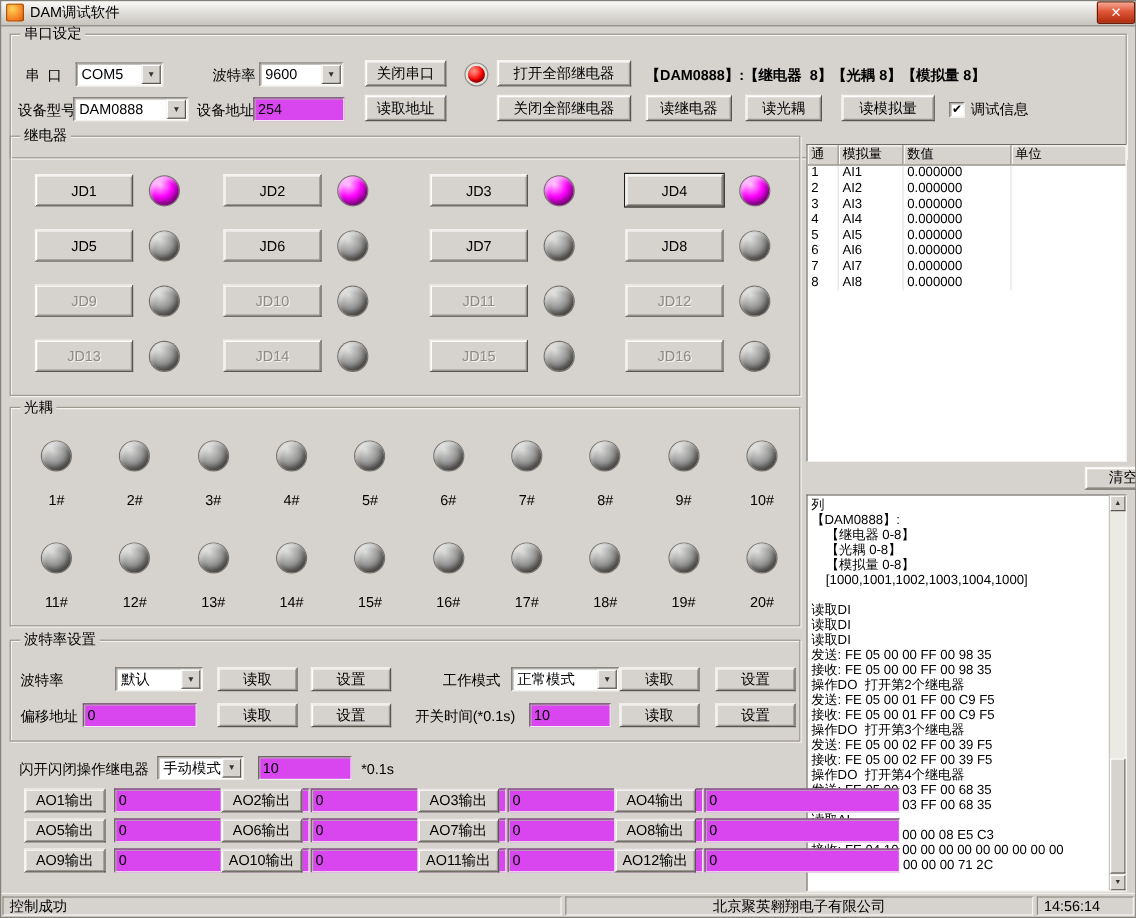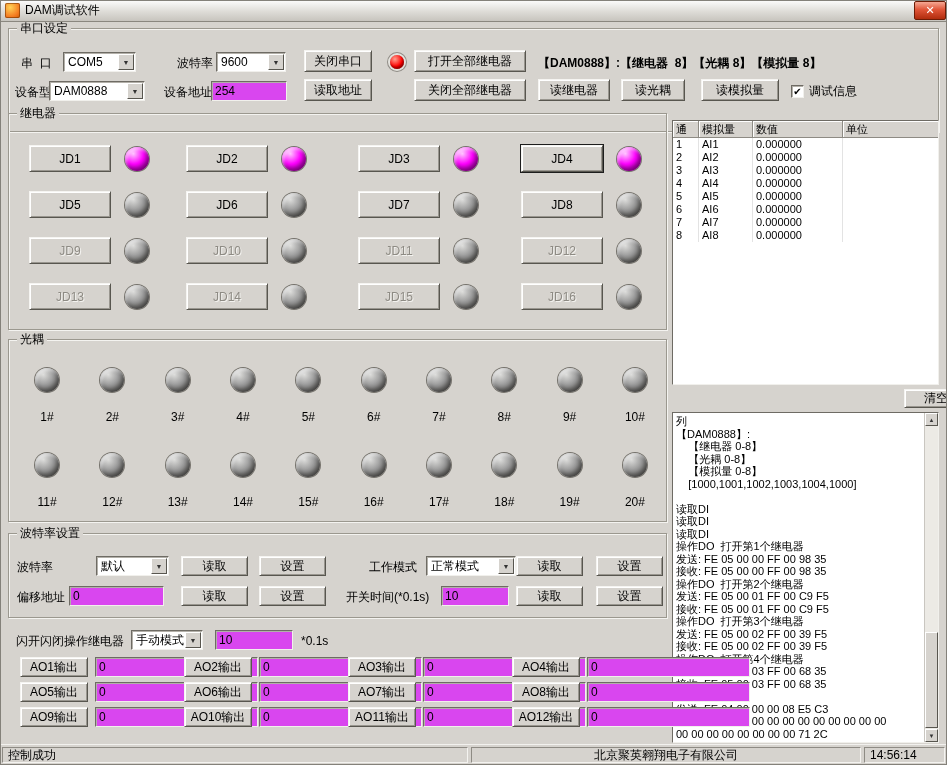--- a/index.html
+++ b/index.html
@@ -141,21 +141,21 @@
     <span>9600</span>
     <span class="combo-arrow">▼</span>
   </div>
 
   <button class="btn" style="left:295px;top:21px;width:68px;height:22px;font-family:Liberation Mono, monospace;">关闭串口</button>
   <span class="led-red" style="left:381px;top:26px;"></span>
   <button class="btn" style="left:405px;top:21px;width:112px;height:22px;">打开全部继电器</button>
   <div class="lbl bold" style="left:529px;top:27px;">【DAM0888】:【继电器  8】【光耦 8】【模拟量 8】</div>
 
   <div class="lbl" style="left:6px;top:56px;">设备型号</div>
-  <div class="combo" style="left:40px;top:52px;width:96px;">
+  <div class="combo" style="left:52px;top:52px;width:96px;">
     <span>DAM0888</span>
     <span class="combo-arrow">▼</span>
   </div>
 
   <div class="lbl" style="left:155px;top:56px;">设备地址</div>
   <input class="tinput" style="left: 202px; top: 52px; width: 76px;" value="254">
 
   <button class="btn" style="left:295px;top:50px;width:68px;height:22px;">读取地址</button>
   <button class="btn" style="left:405px;top:50px;width:112px;height:22px;">关闭全部继电器</button>
   <button class="btn" style="left:529px;top:50px;width:72px;height:22px;">读继电器</button>
@@ -393,21 +393,20 @@
       <div class="log-line">列</div>
       <div class="log-line">【DAM0888】:</div>
       <div class="log-line">    【继电器 0-8】</div>
       <div class="log-line">    【光耦 0-8】</div>
       <div class="log-line">    【模拟量 0-8】</div>
       <div class="log-line">    [1000,1001,1002,1003,1004,1000]</div>
       <div class="log-line">&nbsp;</div>
       <div class="log-line">读取DI</div>
       <div class="log-line">读取DI</div>
       <div class="log-line">读取DI</div>
-      <div class="log-line">操作DO  打开第1个继电器</div>
       <div class="log-line">发送: FE 05 00 00 FF 00 98 35</div>
       <div class="log-line">接收: FE 05 00 00 FF 00 98 35</div>
       <div class="log-line">操作DO  打开第2个继电器</div>
       <div class="log-line">发送: FE 05 00 01 FF 00 C9 F5</div>
       <div class="log-line">接收: FE 05 00 01 FF 00 C9 F5</div>
       <div class="log-line">操作DO  打开第3个继电器</div>
       <div class="log-line">发送: FE 05 00 02 FF 00 39 F5</div>
       <div class="log-line">接收: FE 05 00 02 FF 00 39 F5</div>
       <div class="log-line">操作DO  打开第4个继电器</div>
       <div class="log-line">发送: FE 05 00 03 FF 00 68 35</div>

